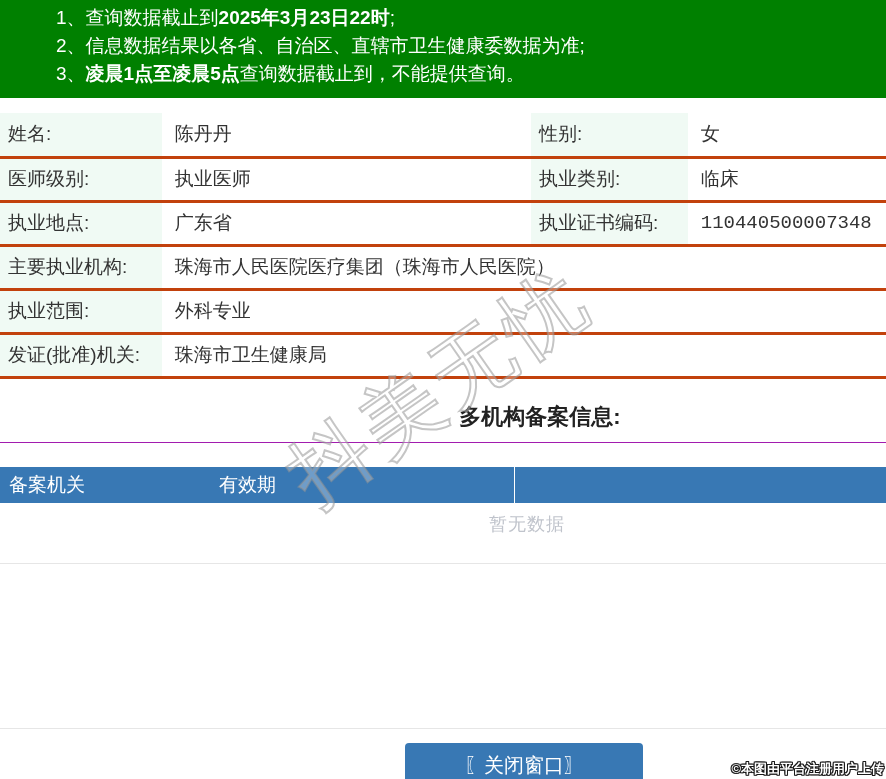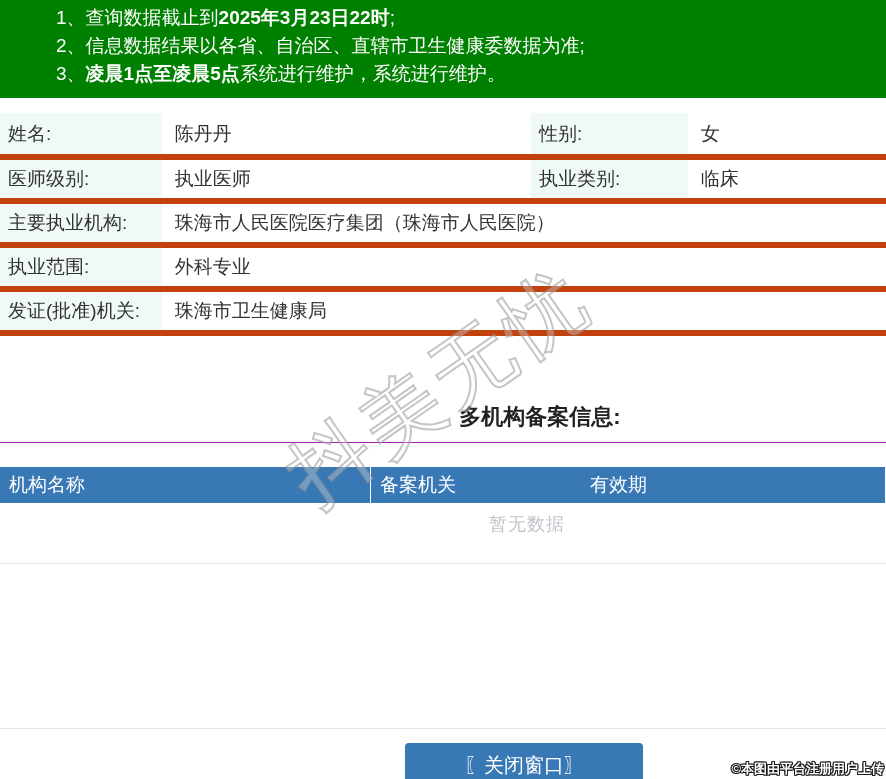--- a/index.html
+++ b/index.html
@@ -10,21 +10,21 @@
   
   .banner { position:absolute; left:0; top:0; width:886px; height:98px;
             background:#008000; color:#fff; padding:4px 10px 0 56px; font-size:19px; }
   .banner .line { line-height:28px; white-space:nowrap; }
   .banner .b { font-weight:bold; }
 
   
   .detail-table { position:absolute; left:0; top:113px; width:886px;
                   border-collapse:collapse; table-layout:fixed; font-size:19px; color:#333; }
   .detail-table td { height:44px; vertical-align:middle;
-                     border-bottom:6px solid #c2410c; overflow:hidden; white-space:nowrap; }
+                     border-bottom:3px solid #c2410c; overflow:hidden; white-space:nowrap; }
   .detail-table td.lbl { background:#f0faf4; padding-left:8px; }
   .detail-table td.val { background:#fff; padding-left:13px;font-family:Liberation Mono, monospace; }
   .col-l1 { width:160px; } .col-v1 { width:365px; } .col-l2 { width:155px; } .col-v2 { width:196px; }
 
   
   .section-title { position:absolute; left:0; top:390px; width:886px; height:53px;
                    line-height:53px; border-bottom:1px solid #a21caf; }
   .section-title span { display:block; margin-left:194px; text-align:center;
                         font-size:22px; font-weight:bold; color:#222; }
   .grid-header { position:absolute; left:0; top:467px; width:886px; height:36px;
@@ -59,36 +59,42 @@
                z-index:5; pointer-events:none; }
 </style>
 </head>
 <body>
 
 <div class="page">
 
   <div class="banner">
     <div class="line"><span>1、查询数据截止到</span><span class="b">2025年3月23日22时</span><span>;</span></div>
     <div class="line"><span>2、信息数据结果以各省、自治区、直辖市卫生健康委数据为准;</span><span class="b"></span><span></span></div>
-    <div class="line"><span>3、</span><span class="b">凌晨1点至凌晨5点</span><span>系统进行维护，系统进行维护。</span></div>
+    <div class="line"><span>3、</span><span class="b">凌晨1点至凌晨5点</span><span>查询数据截止到，不能提供查询。</span></div>
   </div>
 
   <table class="detail-table">
     <tbody>
         <tr>
       <td class="lbl col-l1">姓名:</td>
       <td class="val col-v1">陈丹丹</td>
       <td class="lbl col-l2">性别:</td>
       <td class="val col-v2">女</td>
     </tr>
     <tr>
       <td class="lbl">医师级别:</td>
       <td class="val">执业医师</td>
       <td class="lbl">执业类别:</td>
       <td class="val">临床</td>
+    </tr>
+    <tr>
+      <td class="lbl">执业地点:</td>
+      <td class="val">广东省</td>
+      <td class="lbl">执业证书编码:</td>
+      <td class="val">110440500007348</td>
     </tr>
     <tr>
       <td class="lbl">主要执业机构:</td>
       <td class="val" colspan="3">珠海市人民医院医疗集团（珠海市人民医院）</td>
     </tr>
     <tr>
       <td class="lbl">执业范围:</td>
       <td class="val" colspan="3">外科专业</td>
     </tr>
     <tr>
@@ -96,21 +102,20 @@
       <td class="val" colspan="3">珠海市卫生健康局</td>
     </tr>
   </tbody>
     </table>
 
   <div class="section-title">
     <span>多机构备案信息:</span>
   </div>
 
   <div class="grid-header">
-    <div class="hcell hc1">机构名称</div>
     <div class="hcell hc3">备案机关</div>
     <div class="hcell hc2">有效期</div>
   </div>
 
   <div class="empty-row">
     <span>暂无数据</span>
   </div>
 
   <div class="footer-divider"></div>
   <button class="close-btn">〖关闭窗口〗</button>

